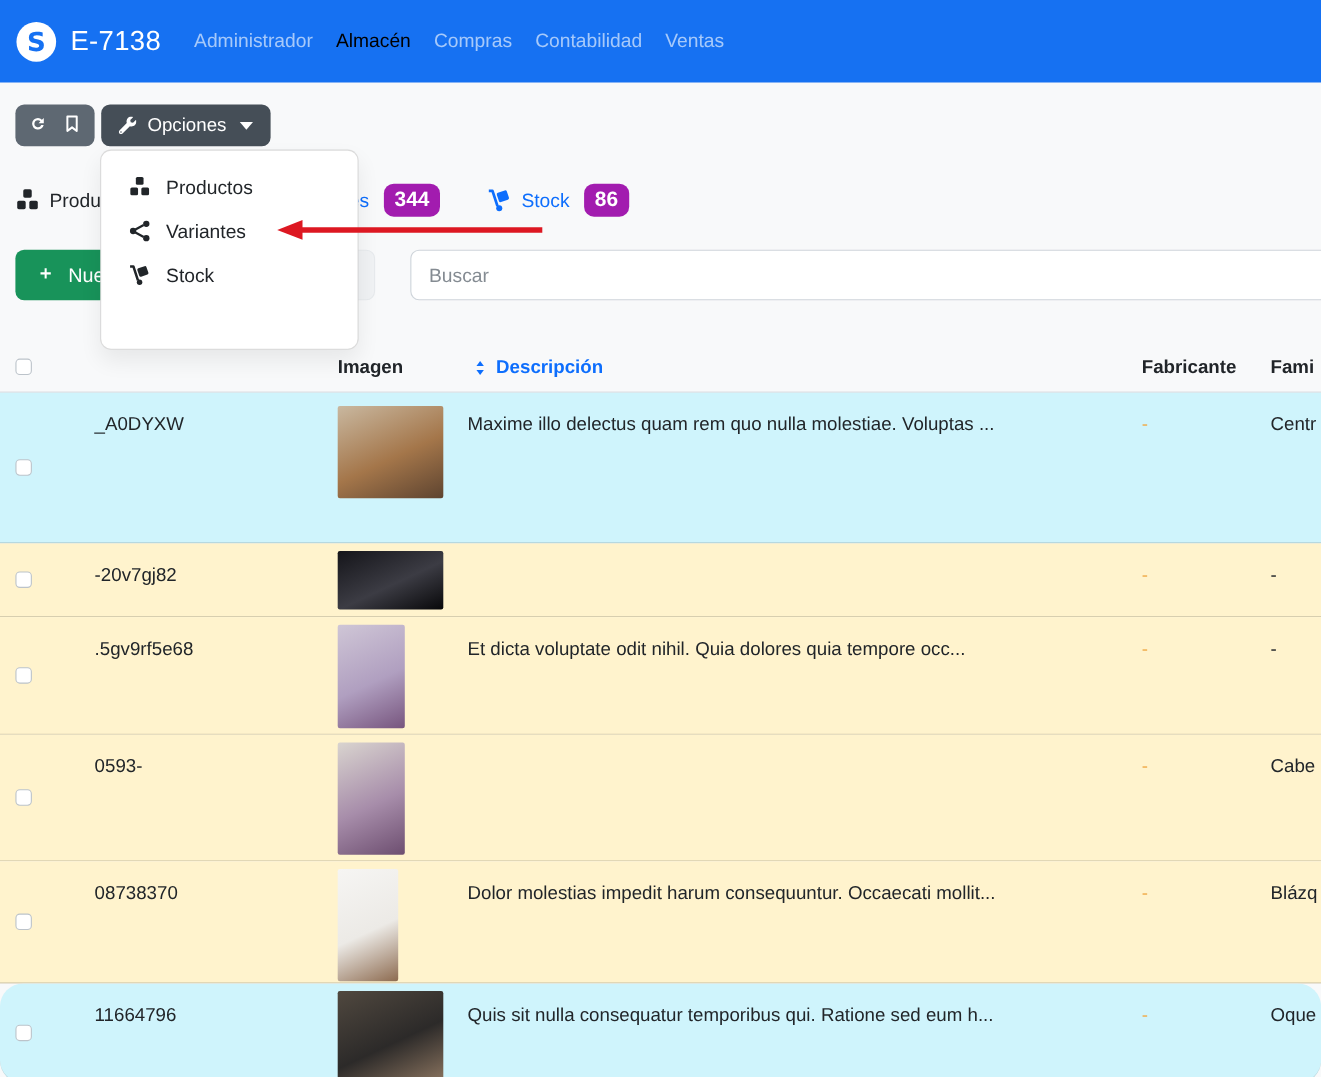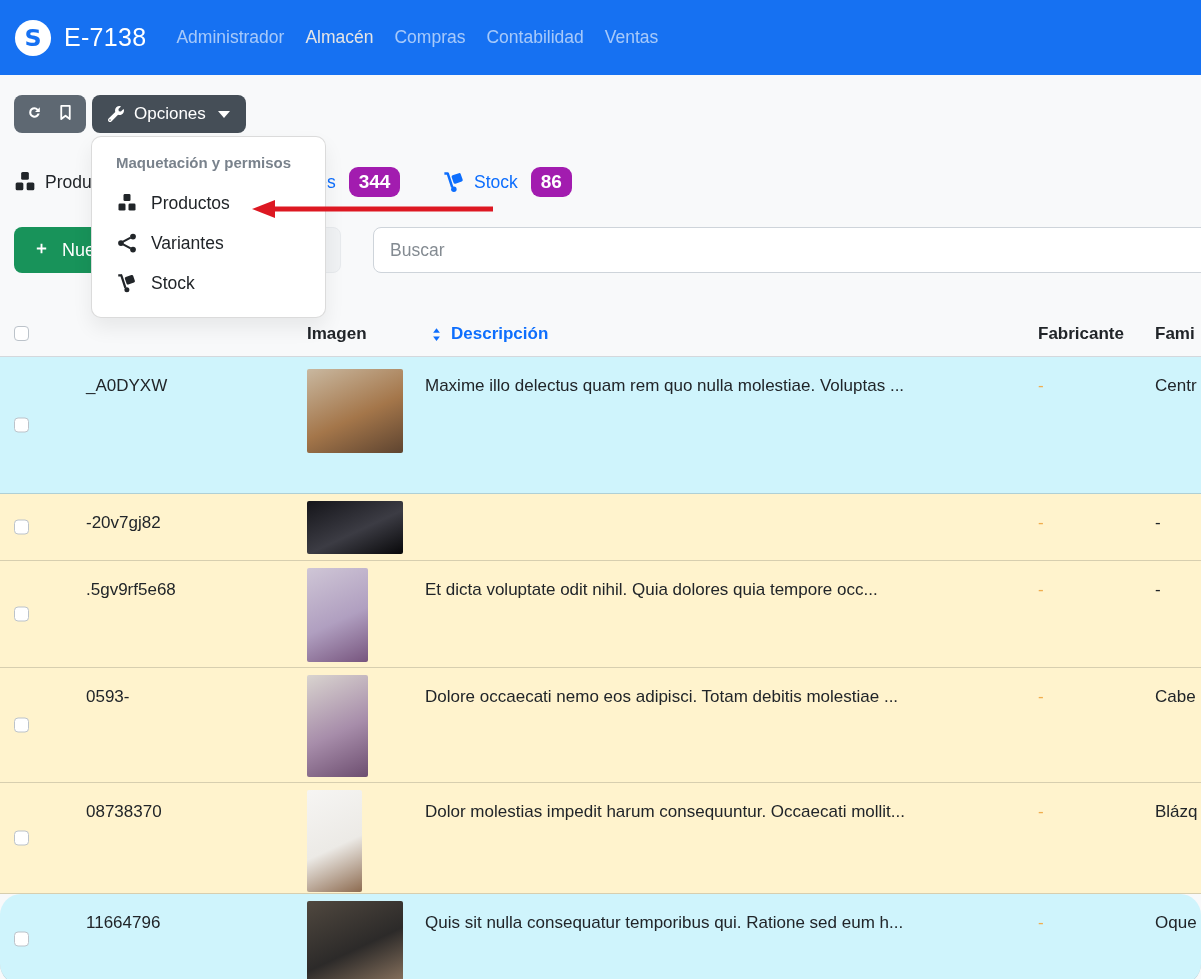--- a/index.html
+++ b/index.html
@@ -11,21 +11,21 @@
   }
   
   .navbar { position:absolute; top:0; left:0; width:1201px; height:75px;
     background:#1671f2; display:flex; align-items:center; padding:0 24px 0 14px; }
   .brand { display:flex; align-items:center; gap:12px; margin-right:30px; cursor:pointer; }
   .brand-logo { width:38px; height:38px; }
   .brand-title { color:#fff; font-size:25px; letter-spacing:.3px; }
   .nav-items { display:flex; align-items:center; }
   .nav-link { color:rgba(255,255,255,.62); font-size:17.5px; margin-right:21px;
     text-decoration:none; cursor:pointer; white-space:nowrap; }
-  .nav-link.active { color:#e5e5e5; }
+  .nav-link.active { color:#000000; }
   
   .icon-btn-group { position:absolute; top:95px; left:14px; height:38px;
     background:#5e6872; border-radius:8px; display:flex; align-items:center; padding:0 5px; }
   .icon-btn { width:31px; height:38px; display:flex; align-items:center; justify-content:center;
     background:none; border:none; color:#fff; padding:0; cursor:pointer; }
   .icon-btn svg { width:17px; height:17px; }
   .btn-options { position:absolute; top:95px; left:92px; height:38px; background:#454e57;
     border:none; border-radius:8px; color:#fff; font-size:17px; display:flex; align-items:center;
     gap:10px; padding:12px 16px; cursor:pointer; font-family:inherit; }
   .btn-options .w-icon svg { width:16px; height:16px; display:block; }
@@ -174,21 +174,20 @@
 <button class="btn-new">
   <span><svg viewBox="0 0 16 16" fill="currentColor" width="15" height="15">
         <path d="M7 3h2v4h4v2H9v4H7V9H3V7h4z"></path>
       </svg></span>
   <span>Nuevo</span>
 </button>
 <button class="btn-ghost"></button>
 <input class="search-input" type="text" placeholder="Buscar" style="">
 
 <div class="dropdown-menu">
-  <div class="dropdown-header">Maquetación y permisos</div>
   <div id="menu-items">
       <div class="dropdown-item">
     <span class="dd-icon">
           <svg viewBox="0 0 16 16" fill="currentColor">
             <rect x="5.2" y="0.8" width="5.6" height="5.6" rx="1.1"></rect>
             <rect x="1.2" y="8.4" width="5.6" height="5.6" rx="1.1"></rect>
             <rect x="9.2" y="8.4" width="5.6" height="5.6" rx="1.1"></rect>
           </svg>
         </span>
     <span class="dd-label">Productos</span>
@@ -264,21 +263,20 @@
     <span class="cell ref">.5gv9rf5e68</span>
     <div class="product-image" style="width: 61px; height: 94px; background: linear-gradient(155deg, rgb(207, 198, 214) 0%, rgb(176, 159, 192) 55%, rgb(119, 85, 126) 100%);"></div>
     <span class="cell desc">Et dicta voluptate odit nihil. Quia dolores quia tempore occ...</span>
     <span class="cell fab">-</span>
     <span class="cell fam">-</span>
   </div>
     <div class="trow row-warning">
     <span class="checkbox"></span>
     <span class="cell ref">0593-</span>
     <div class="product-image" style="width: 61px; height: 102px; background: linear-gradient(155deg, rgb(217, 212, 207) 0%, rgb(167, 141, 170) 55%, rgb(109, 78, 112) 100%);"></div>
-    <span class="cell desc">Dolore occaecati nemo eos adipisci. Totam debitis molestiae ...</span>
     <span class="cell fab">-</span>
     <span class="cell fam">Cabe</span>
   </div>
     <div class="trow row-warning">
     <span class="checkbox"></span>
     <span class="cell ref">08738370</span>
     <div class="product-image" style="width: 55px; height: 102px; background: linear-gradient(155deg, rgb(246, 245, 243) 0%, rgb(236, 234, 230) 55%, rgb(141, 107, 80) 100%);"></div>
     <span class="cell desc">Dolor molestias impedit harum consequuntur. Occaecati mollit...</span>
     <span class="cell fab">-</span>
     <span class="cell fam">Blázq</span>

